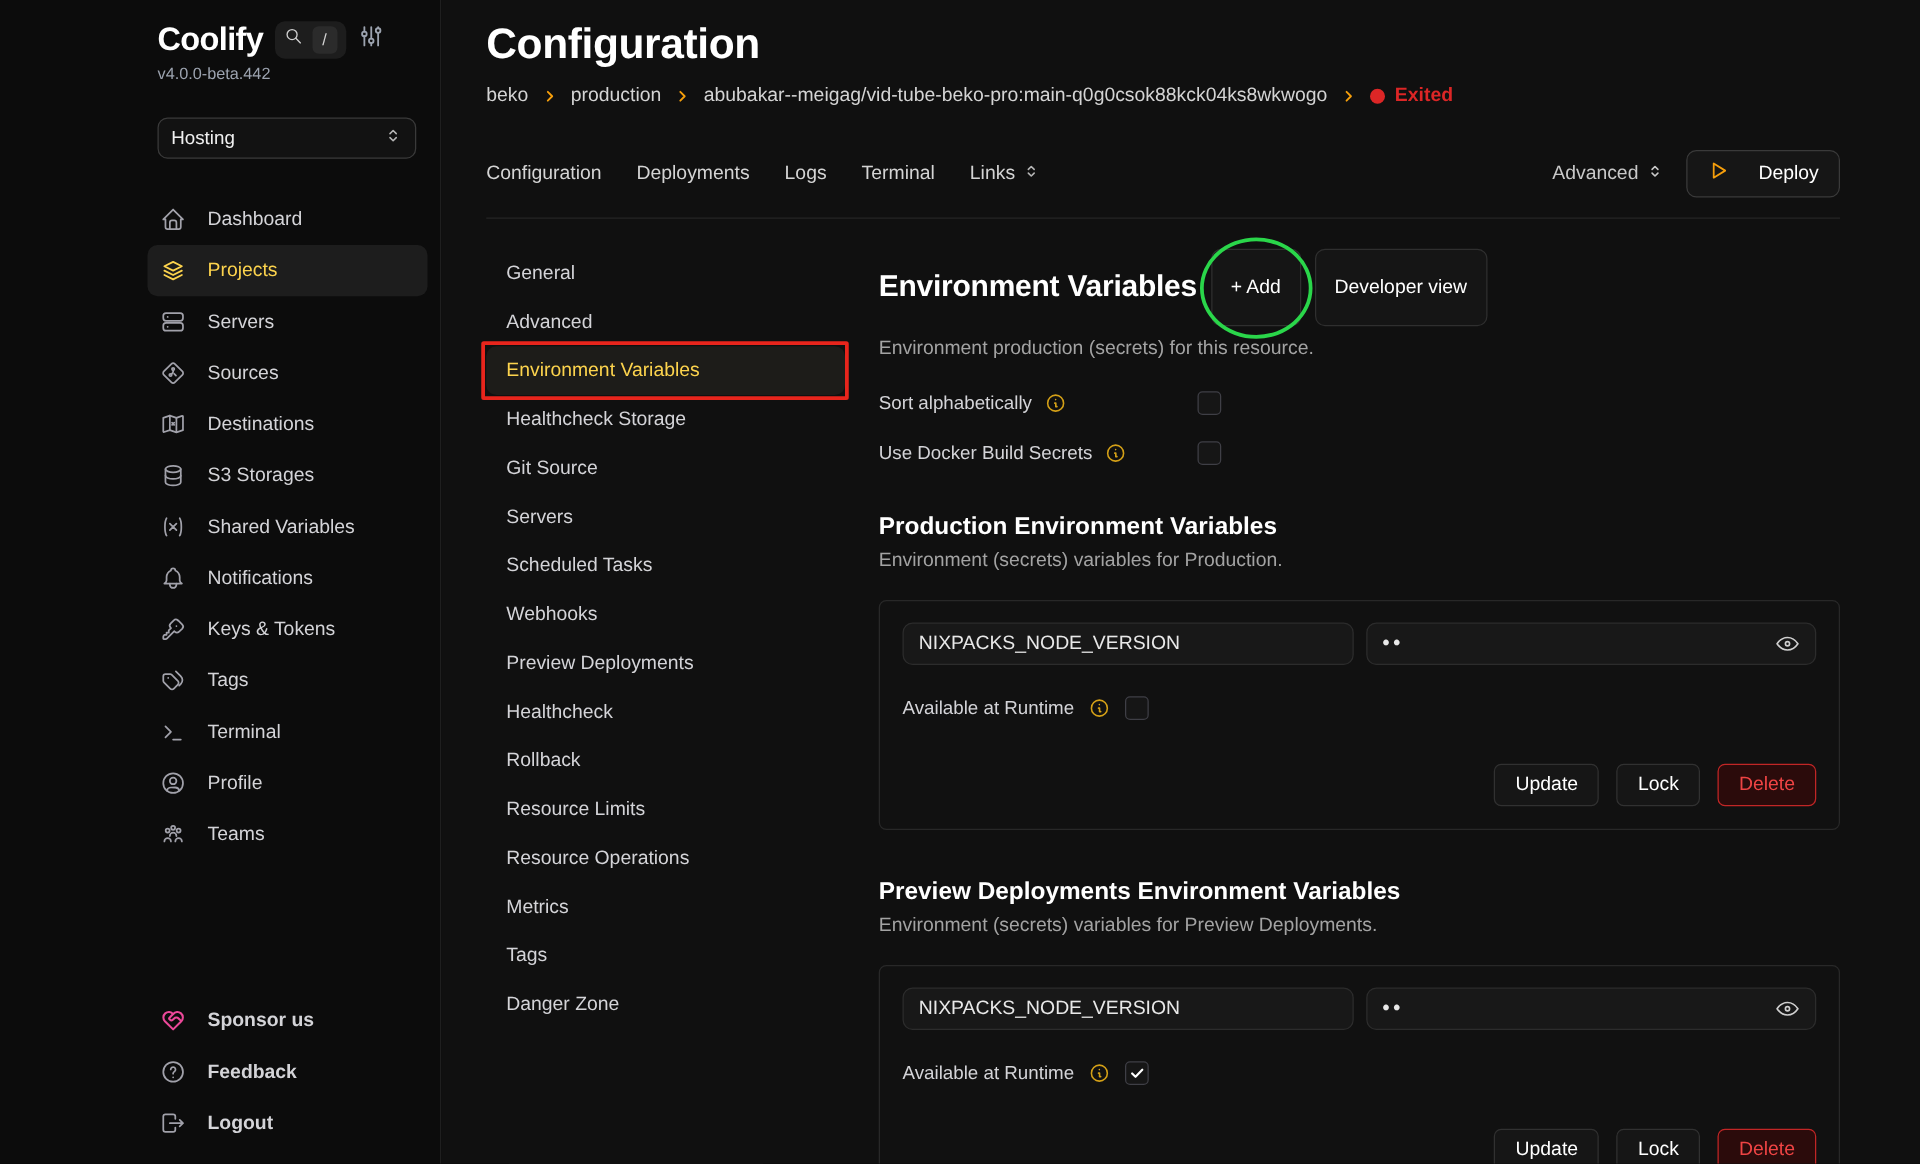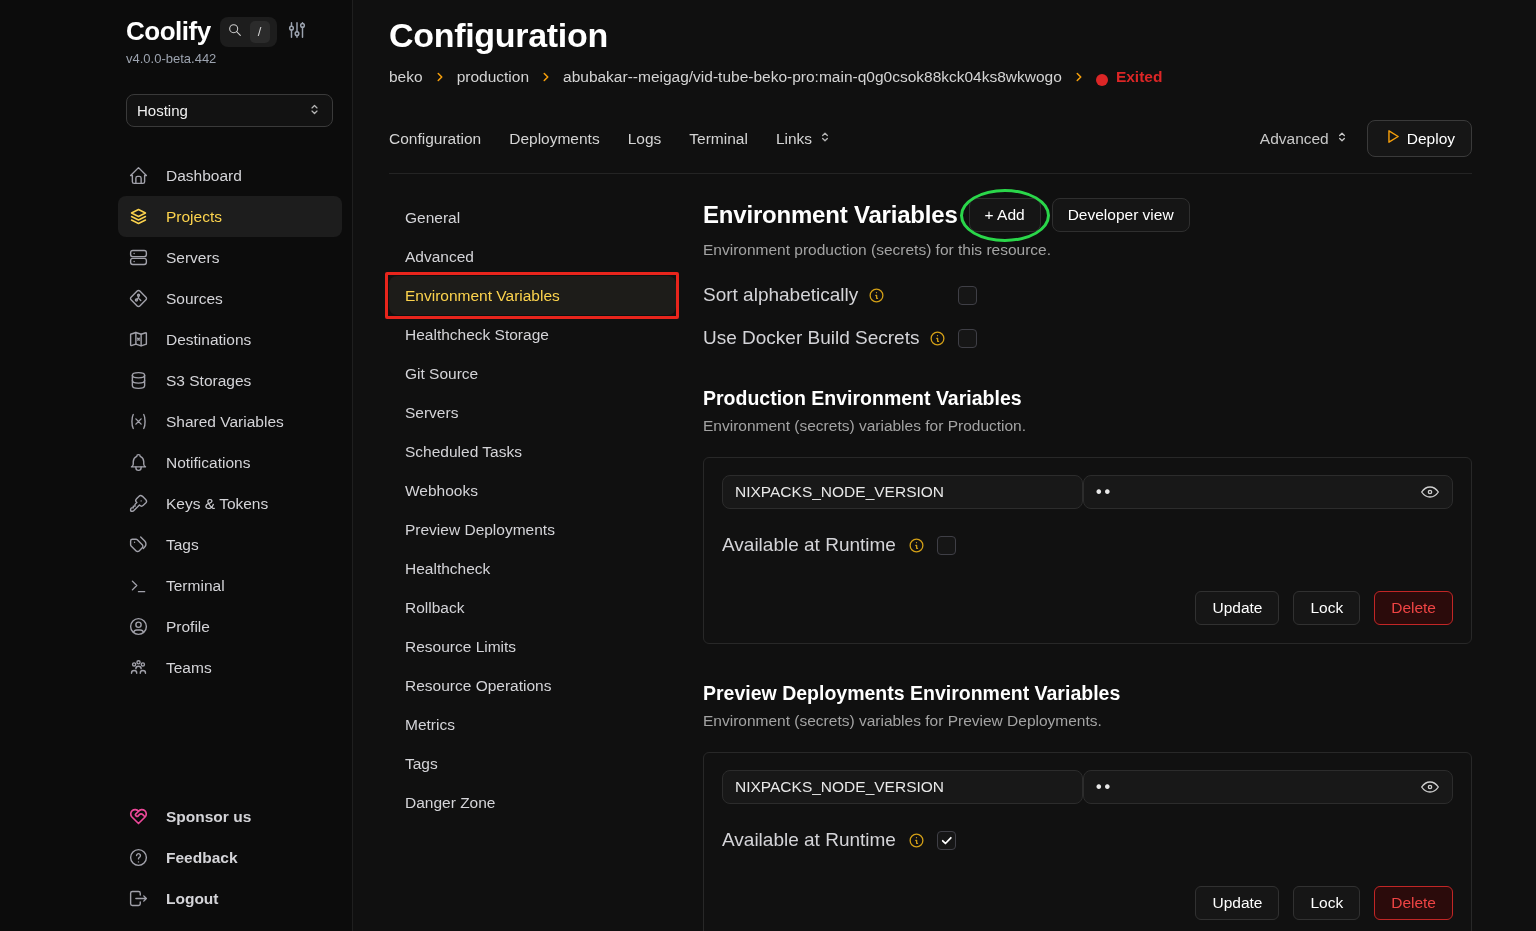--- a/index.html
+++ b/index.html
@@ -51,31 +51,31 @@
   .nav-item.active { background:#1d1d1d; color:#fcd34d; }
   .nav-item.active .nav-ic { color:#fcd34d; }
   .nav-ic.pink { color:#ec4899 !important; }
 
   
   .main { flex:1; background:#101010; padding:14px 64px 0 36px; display:flex; flex-direction:column; overflow:hidden; }
   .page-title { font-size:34px; font-weight:800; color:#ffffff; margin:2px 0 0 0; letter-spacing:-0.3px; }
   .breadcrumb { display:flex; align-items:center; gap:10px; margin-top:13px; font-size:15.5px; color:#d4d4d4; }
   .crumb { cursor:pointer; }
   .crumb-sep { color:#f59e0b; display:flex; }
-  .status { display:flex; align-items:flex-end; gap:8px; }
+  .status { display:flex; align-items:center; gap:8px; }
   .status-dot { width:12px; height:12px; border-radius:50%; background:#dc2626; }
   .status-text { color:#dc2626; font-weight:700; }
 
   .tabbar { display:flex; align-items:center; gap:28px; margin-top:34px; padding-bottom:16px; border-bottom:1px solid #242424; font-size:15.5px; color:#d4d4d4; }
   .tab { cursor:pointer; display:flex; align-items:center; gap:6px; }
   .tab .ic { color:#b5b5b5; }
   .tabbar-right { margin-left:auto; display:flex; align-items:center; gap:18px; }
   .advanced-select { display:flex; align-items:center; gap:6px; color:#c9c9c9; cursor:pointer; }
   .deploy-btn {
-    display:flex; align-items:center; gap:6px;
+    display:flex; align-items:center; gap:24px;
     background:#161616; border:1px solid #3a3a3a; border-radius:8px;
     padding:7px 16px; color:#ffffff; font-size:15.5px; cursor:pointer;
   }
   .deploy-btn .ic { color:#f59e0b; }
 
   .content { display:flex; margin-top:24px; flex:1; }
 
   
   .subnav { width:306px; min-width:306px; margin-right:8px; display:flex; flex-direction:column; }
   .subnav-wrap { position:relative; }
@@ -88,51 +88,51 @@
     position:absolute; left:-4px; right:16px; top:-4px; bottom:-4px;
     border:3px solid #e8251c; border-radius:2px; pointer-events:none; z-index:5;
   }
 
   
   .envcol { flex:1; }
   .env-header { display:flex; align-items:center; gap:11px; }
   .h2 { font-size:24px; font-weight:800; color:#ffffff; letter-spacing:-0.2px; }
   .btn {
     background:#151515; border:1px solid #2f2f2f; border-radius:8px;
-    padding:7px 15px; font-size:15.5px; color:#ffffff; cursor:pointer;
+    padding:21px 15px; font-size:15.5px; color:#ffffff; cursor:pointer;
     font-family:"Liberation Sans", sans-serif;
     text-align:right;
   }
   .green-wrap { position:relative; }
   .annotation-green {
     position:absolute; left:-9px; right:-9px; top:-9px; bottom:-10px;
     border:3px solid #2ad64a; border-radius:50%; pointer-events:none; z-index:5;
   }
   .subtitle { margin-top:9px; font-size:15.5px; color:#a3a3a3; }
   .toggle-row { display:flex; align-items:center; margin-top:21px; }
   .toggle-row.first { margin-top:25px; }
   .toggle-zone { width:255px; display:flex; align-items:center; gap:10px; }
-  .toggle-label { font-size:19px; color:#d4d4d8; }
+  .toggle-label { font-size:15px; color:#d4d4d8; }
   .info-ic { color:#d4a017; display:flex; cursor:pointer; }
   .checkbox {
     width:19px; height:19px; border-radius:4px; background:#161616;
     border:1.5px solid #3f3f46; cursor:pointer;
     display:flex; align-items:center; justify-content:center; color:#ffffff;
   }
   .checkbox .check { display:none; }
   .checkbox.checked .check { display:block; }
 
   .h3 { font-size:19.5px; font-weight:800; color:#ffffff; margin-top:38px; }
   .h3-sub { margin-top:7px; font-size:15.5px; color:#a3a3a3; }
 
   .var-card {
     margin-top:22px; border:1px solid #282828; border-radius:6px;
     background:#111111; padding:17px 18px 18px 18px;
   }
-  .var-inputs { display:flex; }
+  .var-inputs { display:flex; gap:10px; }
   .input {
     height:34px; background:#181818; border:1px solid #2c2c2c; border-radius:8px;
     display:flex; align-items:center; padding:0 12px; font-size:15.5px; color:#e8e8e8;
     cursor:text;
   }
   .input.key { width:361px; }
   .input.value { flex:1; justify-content:space-between; }
   .mask { font-weight:700; letter-spacing:3px; font-size:16px; }
   .eye-btn { color:#cfcfcf; display:flex; cursor:pointer; }
   .runtime-row { display:flex; align-items:center; gap:12px; margin-top:25px; }

